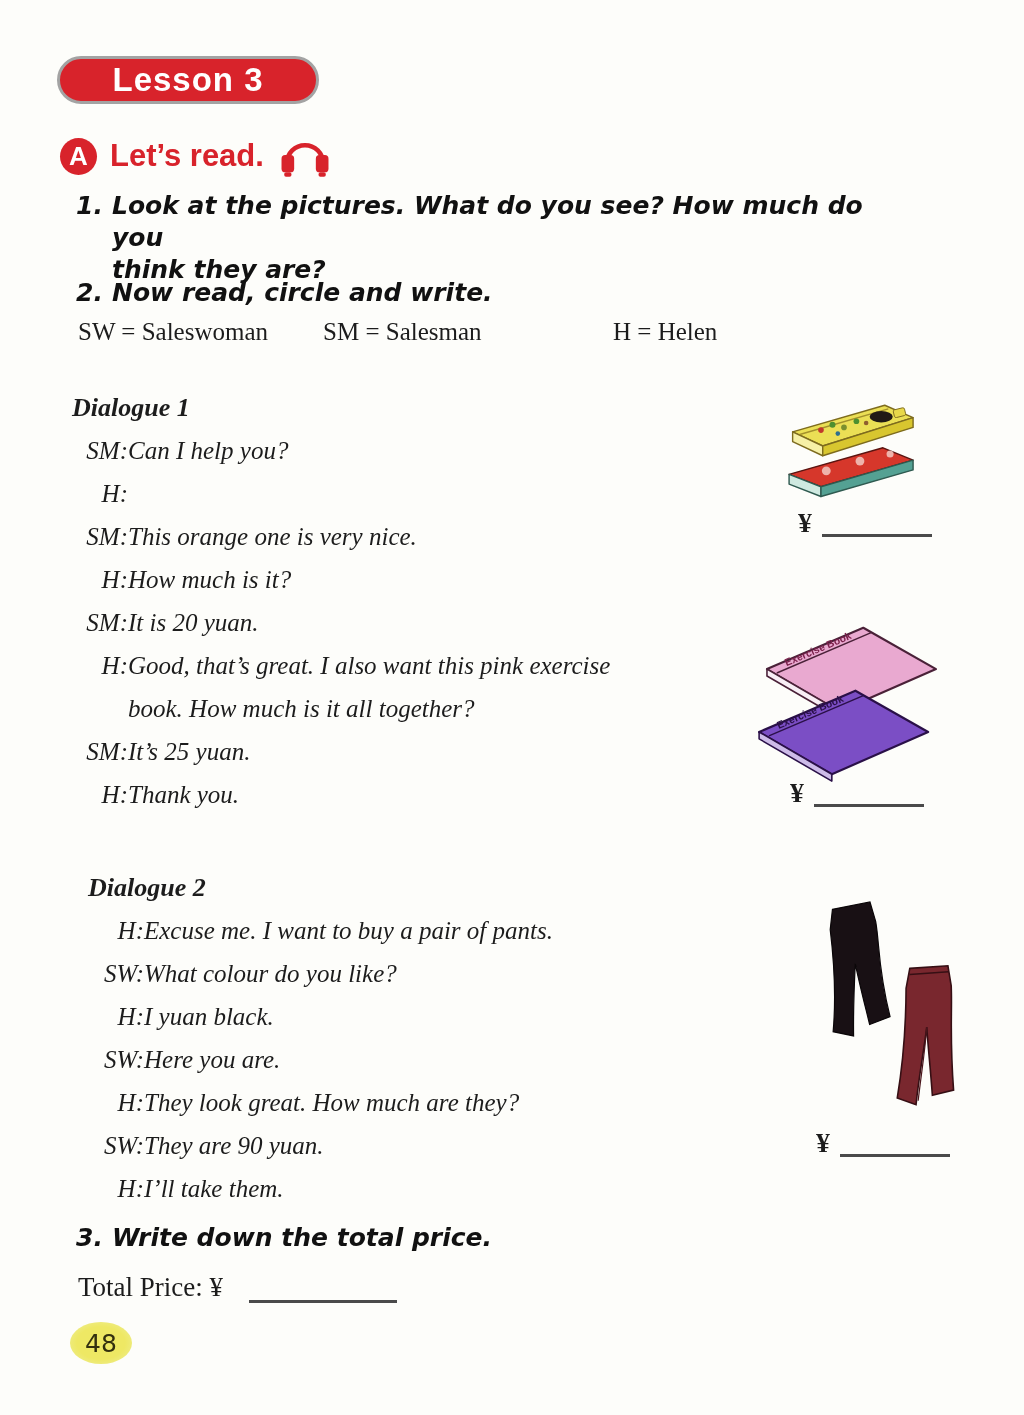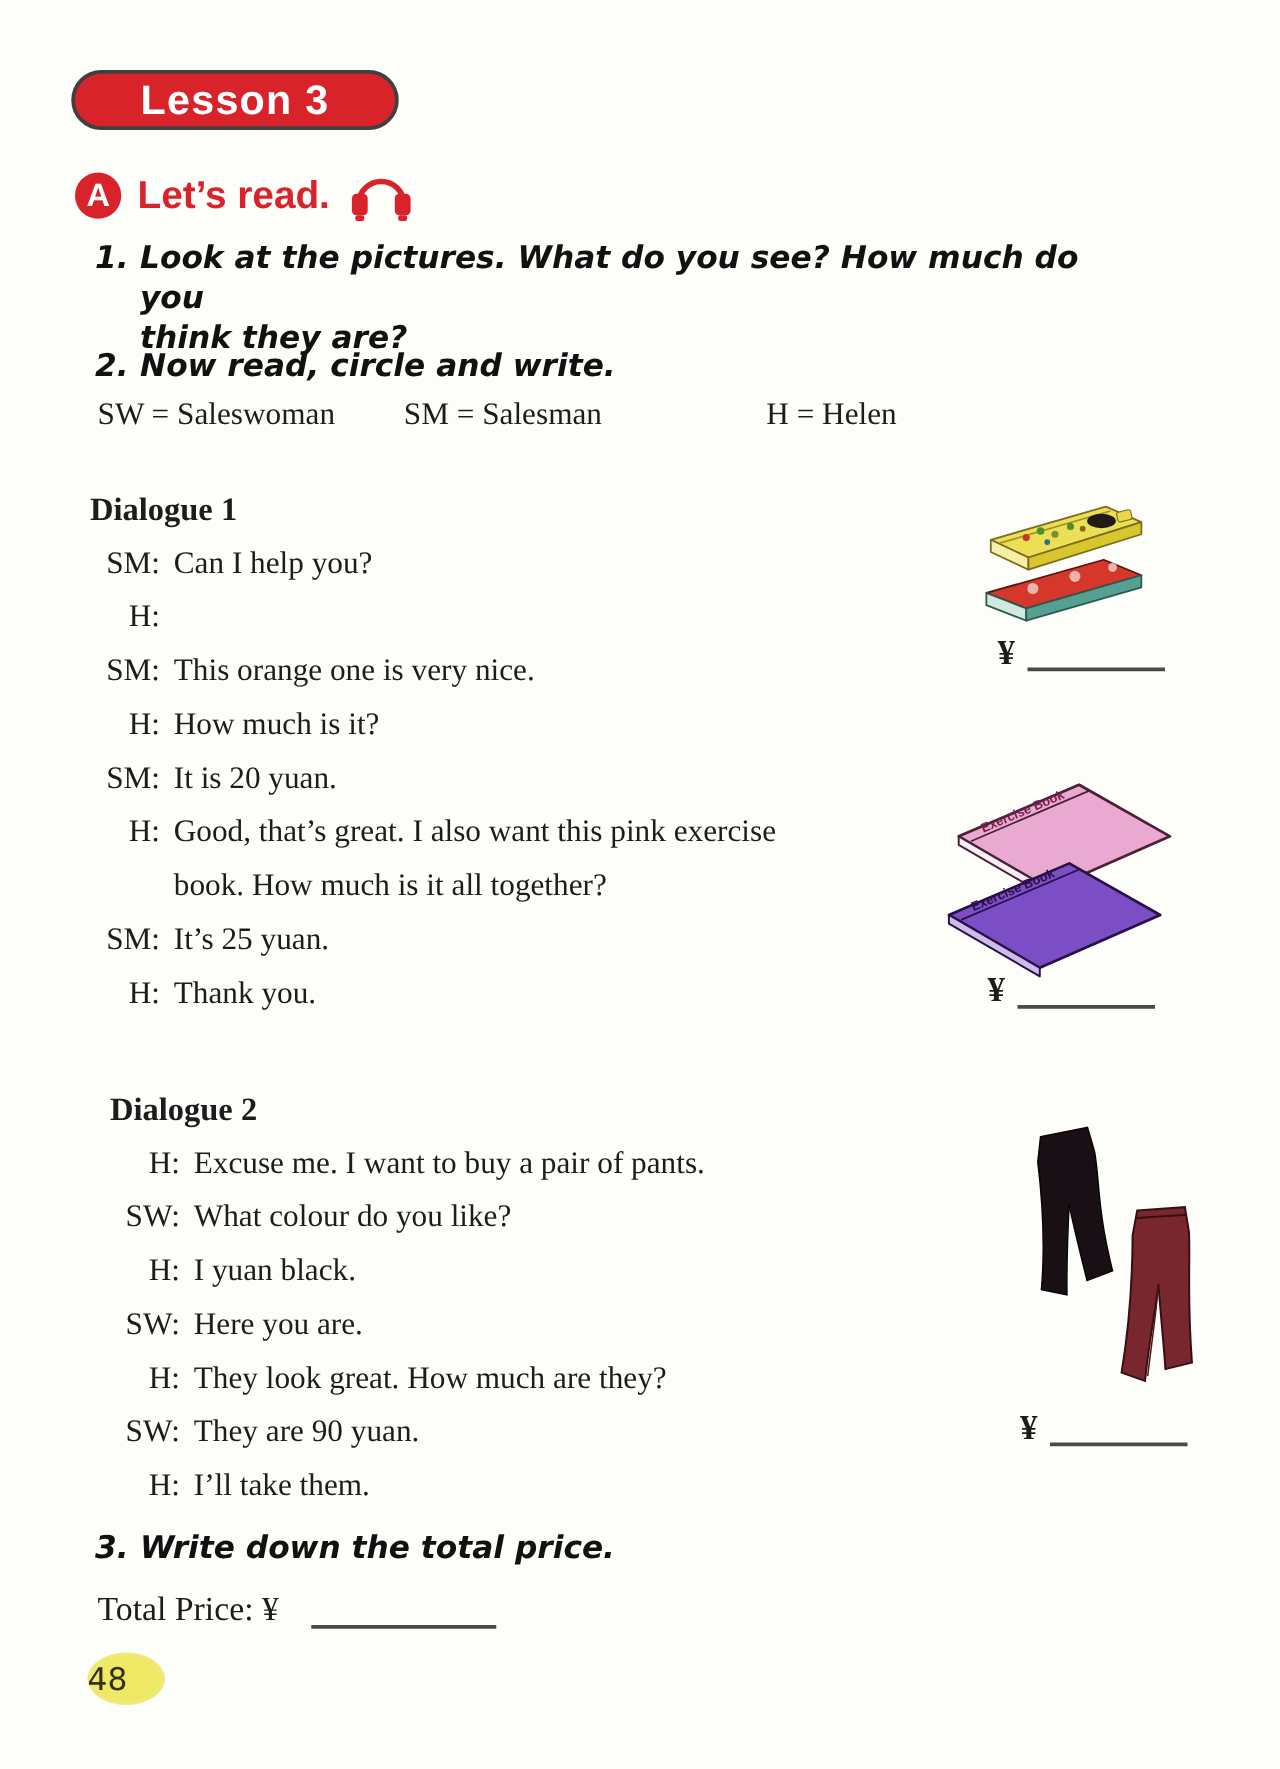--- a/index.html
+++ b/index.html
@@ -4,21 +4,21 @@
 <style>
   html,body { margin:0; padding:0; background:#ffffff; }
   .page {
     position:relative; width:1024px; height:1415px;
     background:#fdfdfa; overflow:hidden;
     font-family:"Liberation Serif", serif; color:#1c1c1c;
   }
   
   .lesson-pill {
     position:absolute; left:57px; top:56px; width:262px; height:48px;
-    background:#d8232b; border:3px solid #404040; border-radius:28px;
+    background:#d8232b; border:3px solid #a3a3a3; border-radius:28px;
     box-sizing:border-box; display:flex; align-items:center; justify-content:center;
     color:#ffffff; font-family:"Liberation Sans", sans-serif; font-weight:bold;
     font-size:33px; letter-spacing:1px;
   }
   .section-header {
     position:absolute; left:60px; top:133px; display:flex; align-items:center; gap:13px;
   }
   .a-badge {
     width:37px; height:37px; border-radius:50%; background:#d8232b; color:#fff;
     font-family:"Liberation Sans", sans-serif; font-weight:bold; font-size:26px;
@@ -34,37 +34,37 @@
     position:absolute; display:grid; grid-template-columns:36px 1fr;
     font-family:"DejaVu Sans", sans-serif; font-style:italic; font-weight:bold;
     font-size:25px; line-height:1.28; color:#111;
   }
   .task .t-text { white-space:pre-line; }
   
   .abbrev { position:absolute; left:78px; top:318px; font-size:25px; display:flex; }
   .abbrev span:nth-child(1){ width:245px; }
   .abbrev span:nth-child(2){ width:290px; }
   
-  .dialogue { position:absolute; width:648px; font-size:25px; }
+  .dialogue { position:absolute; width:648px; font-size:25px;font-style:italic; }
   .d-title { font-weight:bold; font-size:26px; line-height:43px; }
-  .dline { display:grid; grid-template-columns:56px 1fr; column-gap:11px; line-height:43px; }
+  .dline { display:grid; grid-template-columns:56px 1fr; line-height:43px; }
   .dline .spk { text-align:right; }
   .dline .txt { white-space:pre-line; }
   
   .price { position:absolute; display:flex; align-items:flex-end; gap:10px; }
   .price .sym { font-size:28px; line-height:28px; font-weight:bold; }
   .price .blank { width:110px; height:26px; border-bottom:3px solid #4a4a4a; }
   
   .total { position:absolute; left:78px; top:1270px; display:flex; align-items:flex-end; gap:26px; font-size:27px; }
   .total .blank { width:148px; height:30px; border-bottom:3px solid #4a4a4a; }
   
   .page-badge {
     position:absolute; left:70px; top:1322px; width:62px; height:42px;
     background:radial-gradient(ellipse at center, #eee864 55%, #eef0a0 100%);
-    border-radius:50%; display:flex; align-items:center; 
+    border-radius:50%; display:flex; align-items:center; justify-content:center;
     font-family:"DejaVu Sans", sans-serif; font-size:25px; color:#33300f; font-weight:500;
   }
   
   .art { position:absolute; }
 </style>
 </head>
 <body>
 
 <div class="page">
 

